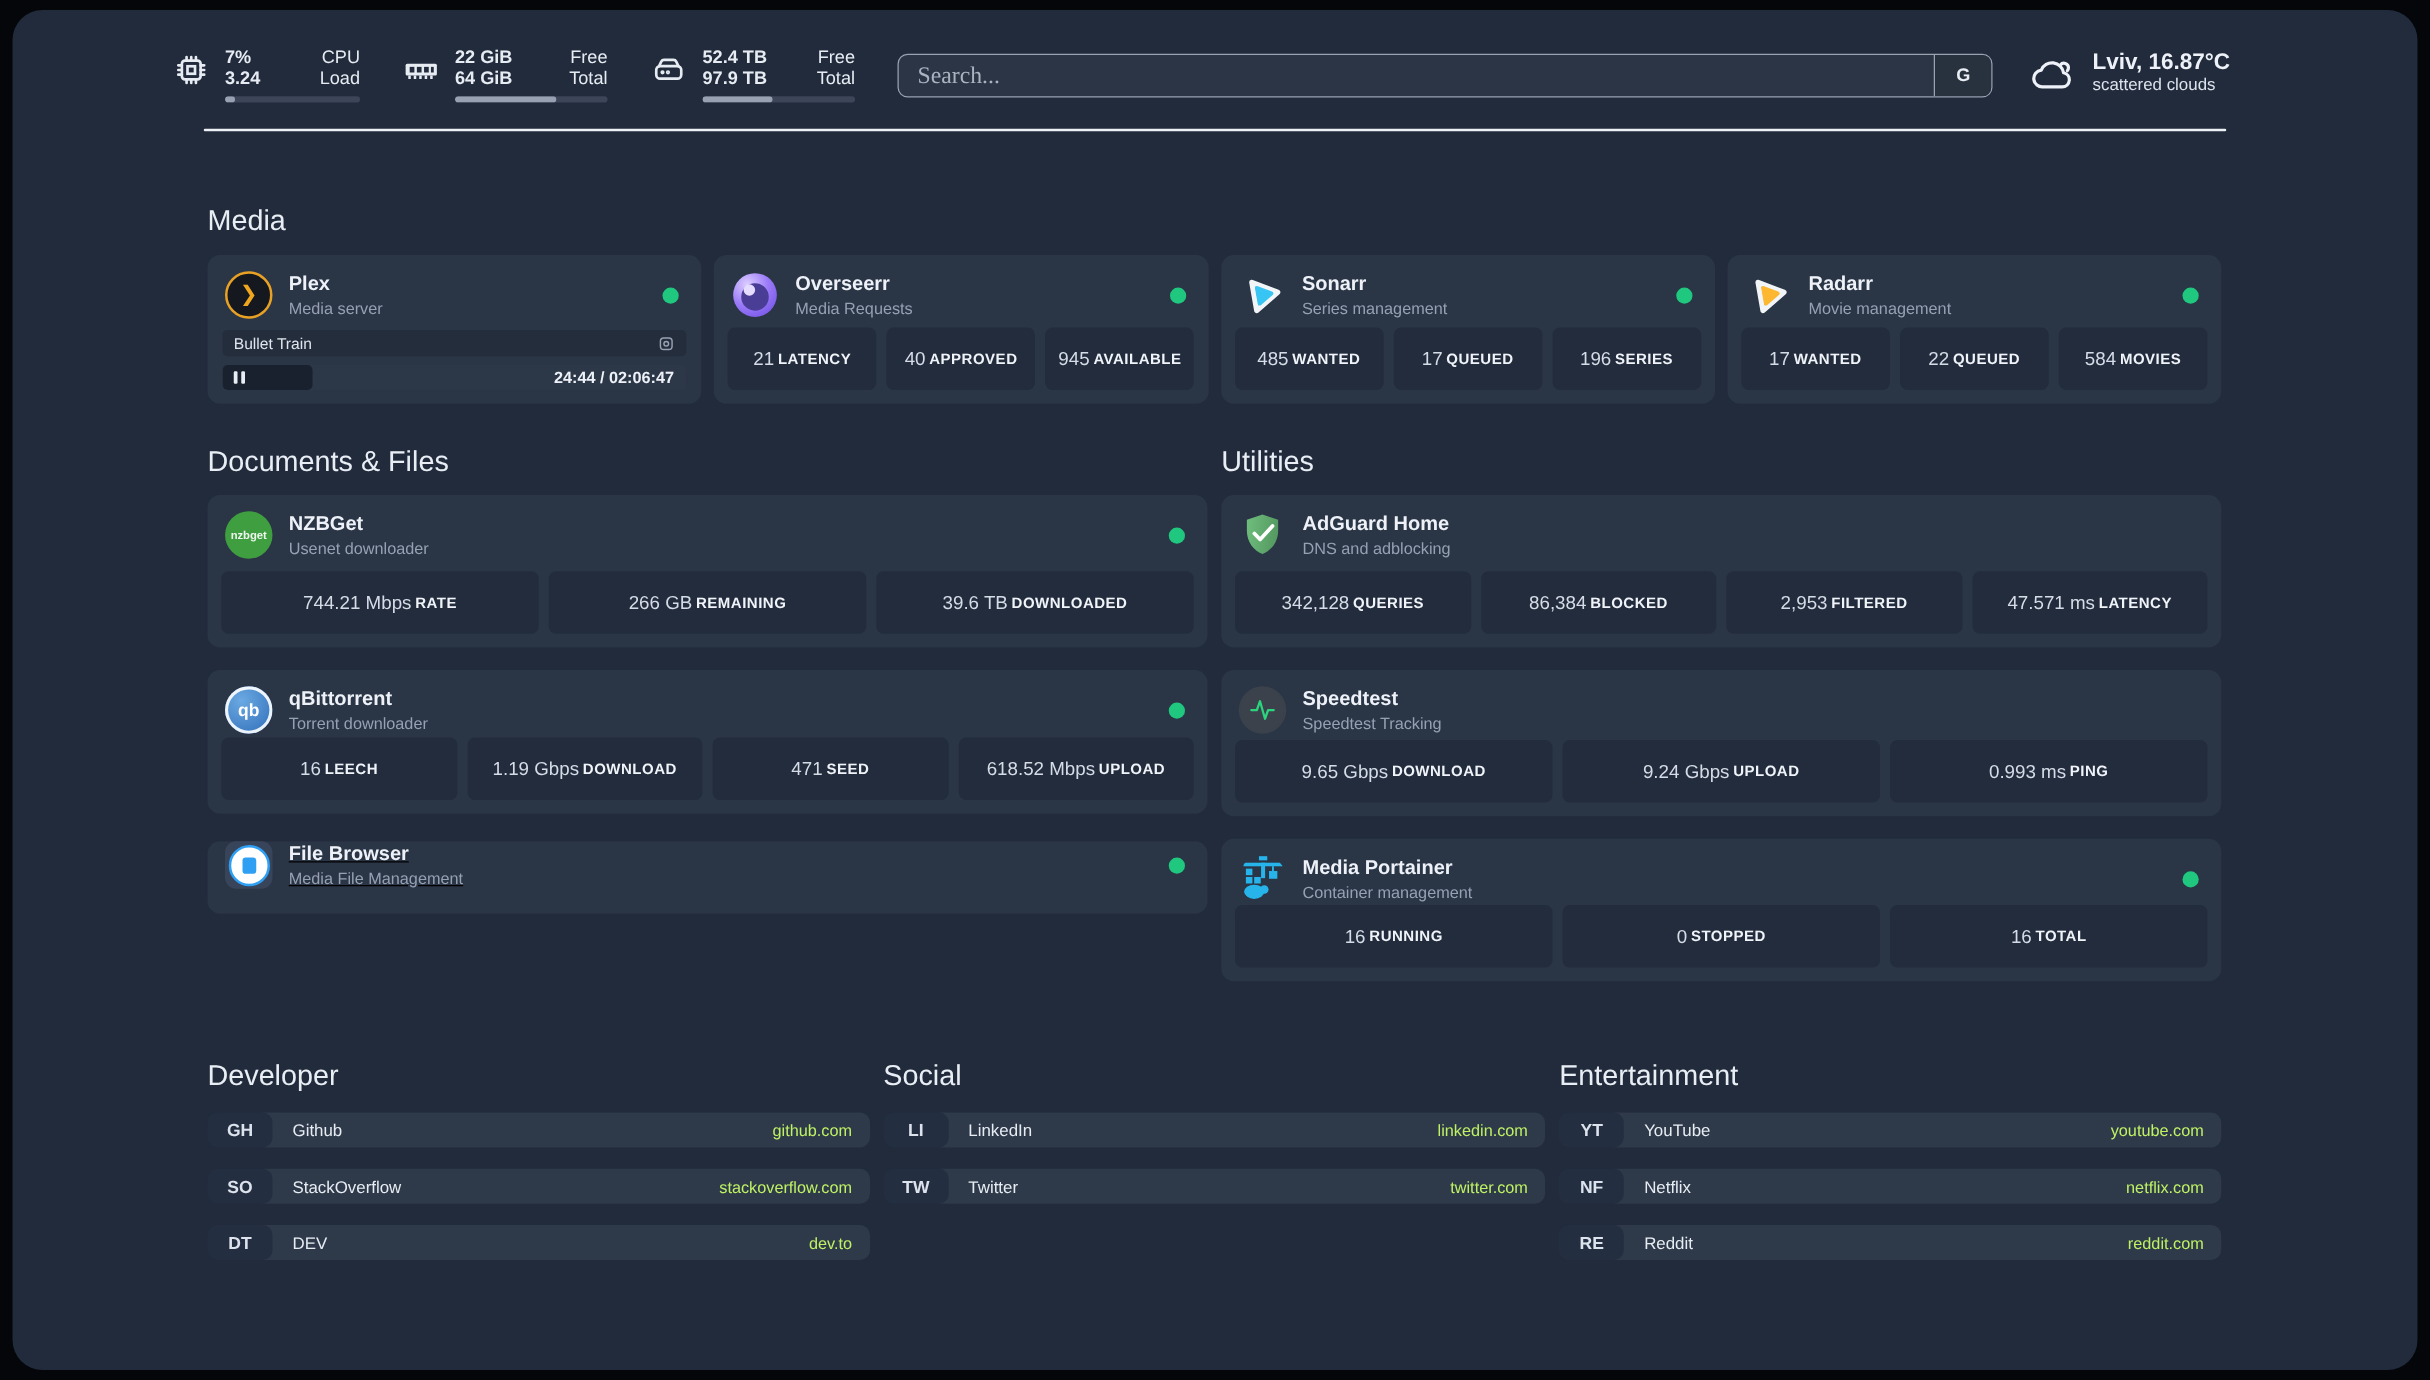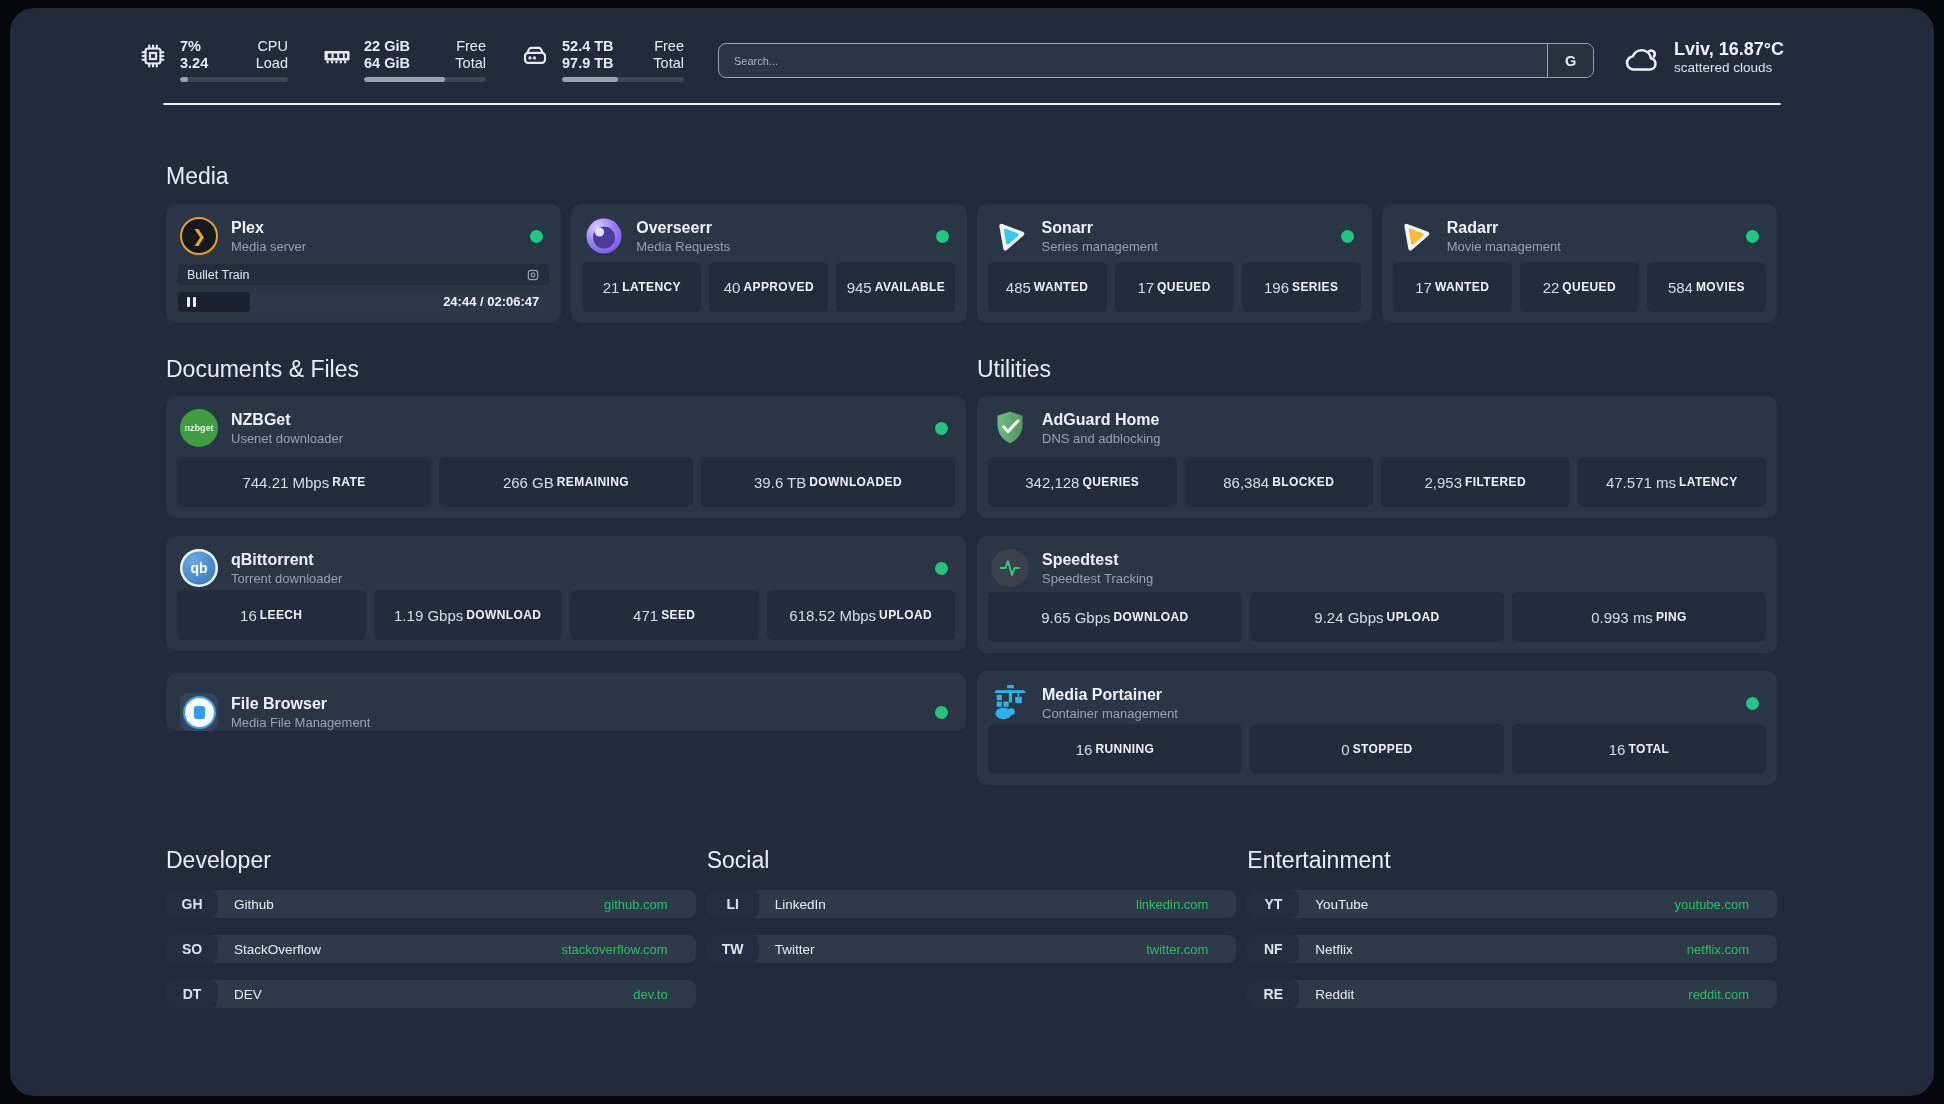--- a/index.html
+++ b/index.html
@@ -17,21 +17,21 @@
   .sys.wide .sys-body{width:122px;}
   .sys-row{display:flex;justify-content:space-between;line-height:17px;
            font-size:14.5px;color:#e7ecf3;font-weight:600;}
   .sys-row .sl{font-weight:500;}
   .sys-bar{margin-top:5px;height:5px;border-radius:3px;background:#3d4658;overflow:hidden;}
   .sys-bar i{display:block;height:100%;background:#97a1b2;border-radius:3px;}
 
   .searchwrap{flex:1;margin:5px 30px 0 34px;height:33px;display:flex;
               border:1.5px solid #98a2b1;border-radius:8px;background:#2b3545;overflow:hidden;}
   .searchwrap input{flex:1;background:transparent;border:none;outline:none;
-              padding:0 15px;font-size:11px;color:#e3e9f1;font-family:Liberation Sans, sans-serif;}
+              padding:0 15px;font-size:19px;color:#e3e9f1;font-family:Liberation Serif, serif;}
   .searchwrap input::placeholder{color:#a9b3c1;}
   .g-btn{width:46px;border:none;border-left:1.5px solid #98a2b1;background:#28323f;
          color:#e9eef5;font-size:14.5px;font-weight:600;cursor:pointer;font-family:inherit;}
 
   .weather{display:flex;gap:14px;align-items:center;margin-top:2px;flex:none;}
   .weather svg{width:36px;height:36px;}
   .w-line1{font-size:18px;font-weight:600;color:#eef2f8;line-height:19px;}
   .w-line2{font-size:13.5px;color:#dde3ec;line-height:18px;}
 
   .divider{margin:21px 153px 0;height:2px;background:#edf0f5;border-radius:1px;}
@@ -82,35 +82,35 @@
   .p-row2{height:20px;background:#2c3748;border-radius:4px;position:relative;overflow:hidden;}
   .p-elapsed{position:absolute;left:0;top:0;bottom:0;background:#19212e;border-radius:4px;}
   .p-pause{position:absolute;left:9px;top:5px;display:flex;gap:3px;}
   .p-pause i{width:3px;height:10px;background:#e8edf4;border-radius:1px;}
   .p-time{position:absolute;right:10px;top:0;line-height:20px;font-size:13px;
           font-weight:600;color:#eef2f8;}
 
   
   .card-nzbget{height:122px;margin-bottom:18px;}
   .card-qbit{height:115px;margin-bottom:22px;}
-  .card-fb{height:58px;justify-content:flex-end;}
+  .card-fb{height:58px;justify-content:flex-start;text-decoration:underline;}
   .card-fb .card-head{padding-top:0;}
   .card-adguard{height:122px;margin-bottom:18px;}
   .card-speed{height:117px;margin-bottom:18px;}
   .card-portainer{height:114px;}
 
   
   .linkrow{display:flex;height:28px;margin-bottom:17px;position:relative;cursor:pointer;}
   .link-prefix{width:52px;background:#232e40;border-radius:8px;display:flex;align-items:center;
                justify-content:center;font-size:14px;font-weight:700;color:#dde3ed;
                position:relative;z-index:1;flex:none;}
   .link-main{flex:1;background:#2e3949;border-radius:0 8px 8px 0;margin-left:-8px;
              padding-left:24px;display:flex;align-items:center;}
   .link-name{font-size:13.5px;color:#e7ecf3;}
-  .link-url{margin-left:auto;padding-right:28px;font-size:13px;color:#22c55e;}
+  .link-url{margin-left:auto;padding-right:14px;font-size:13px;color:#bef264;}
 </style>
 </head>
 <body>
 
 <div class="panel">
 
   <div class="topbar">
     <div class="sysstats">
 
       <div class="sys">

